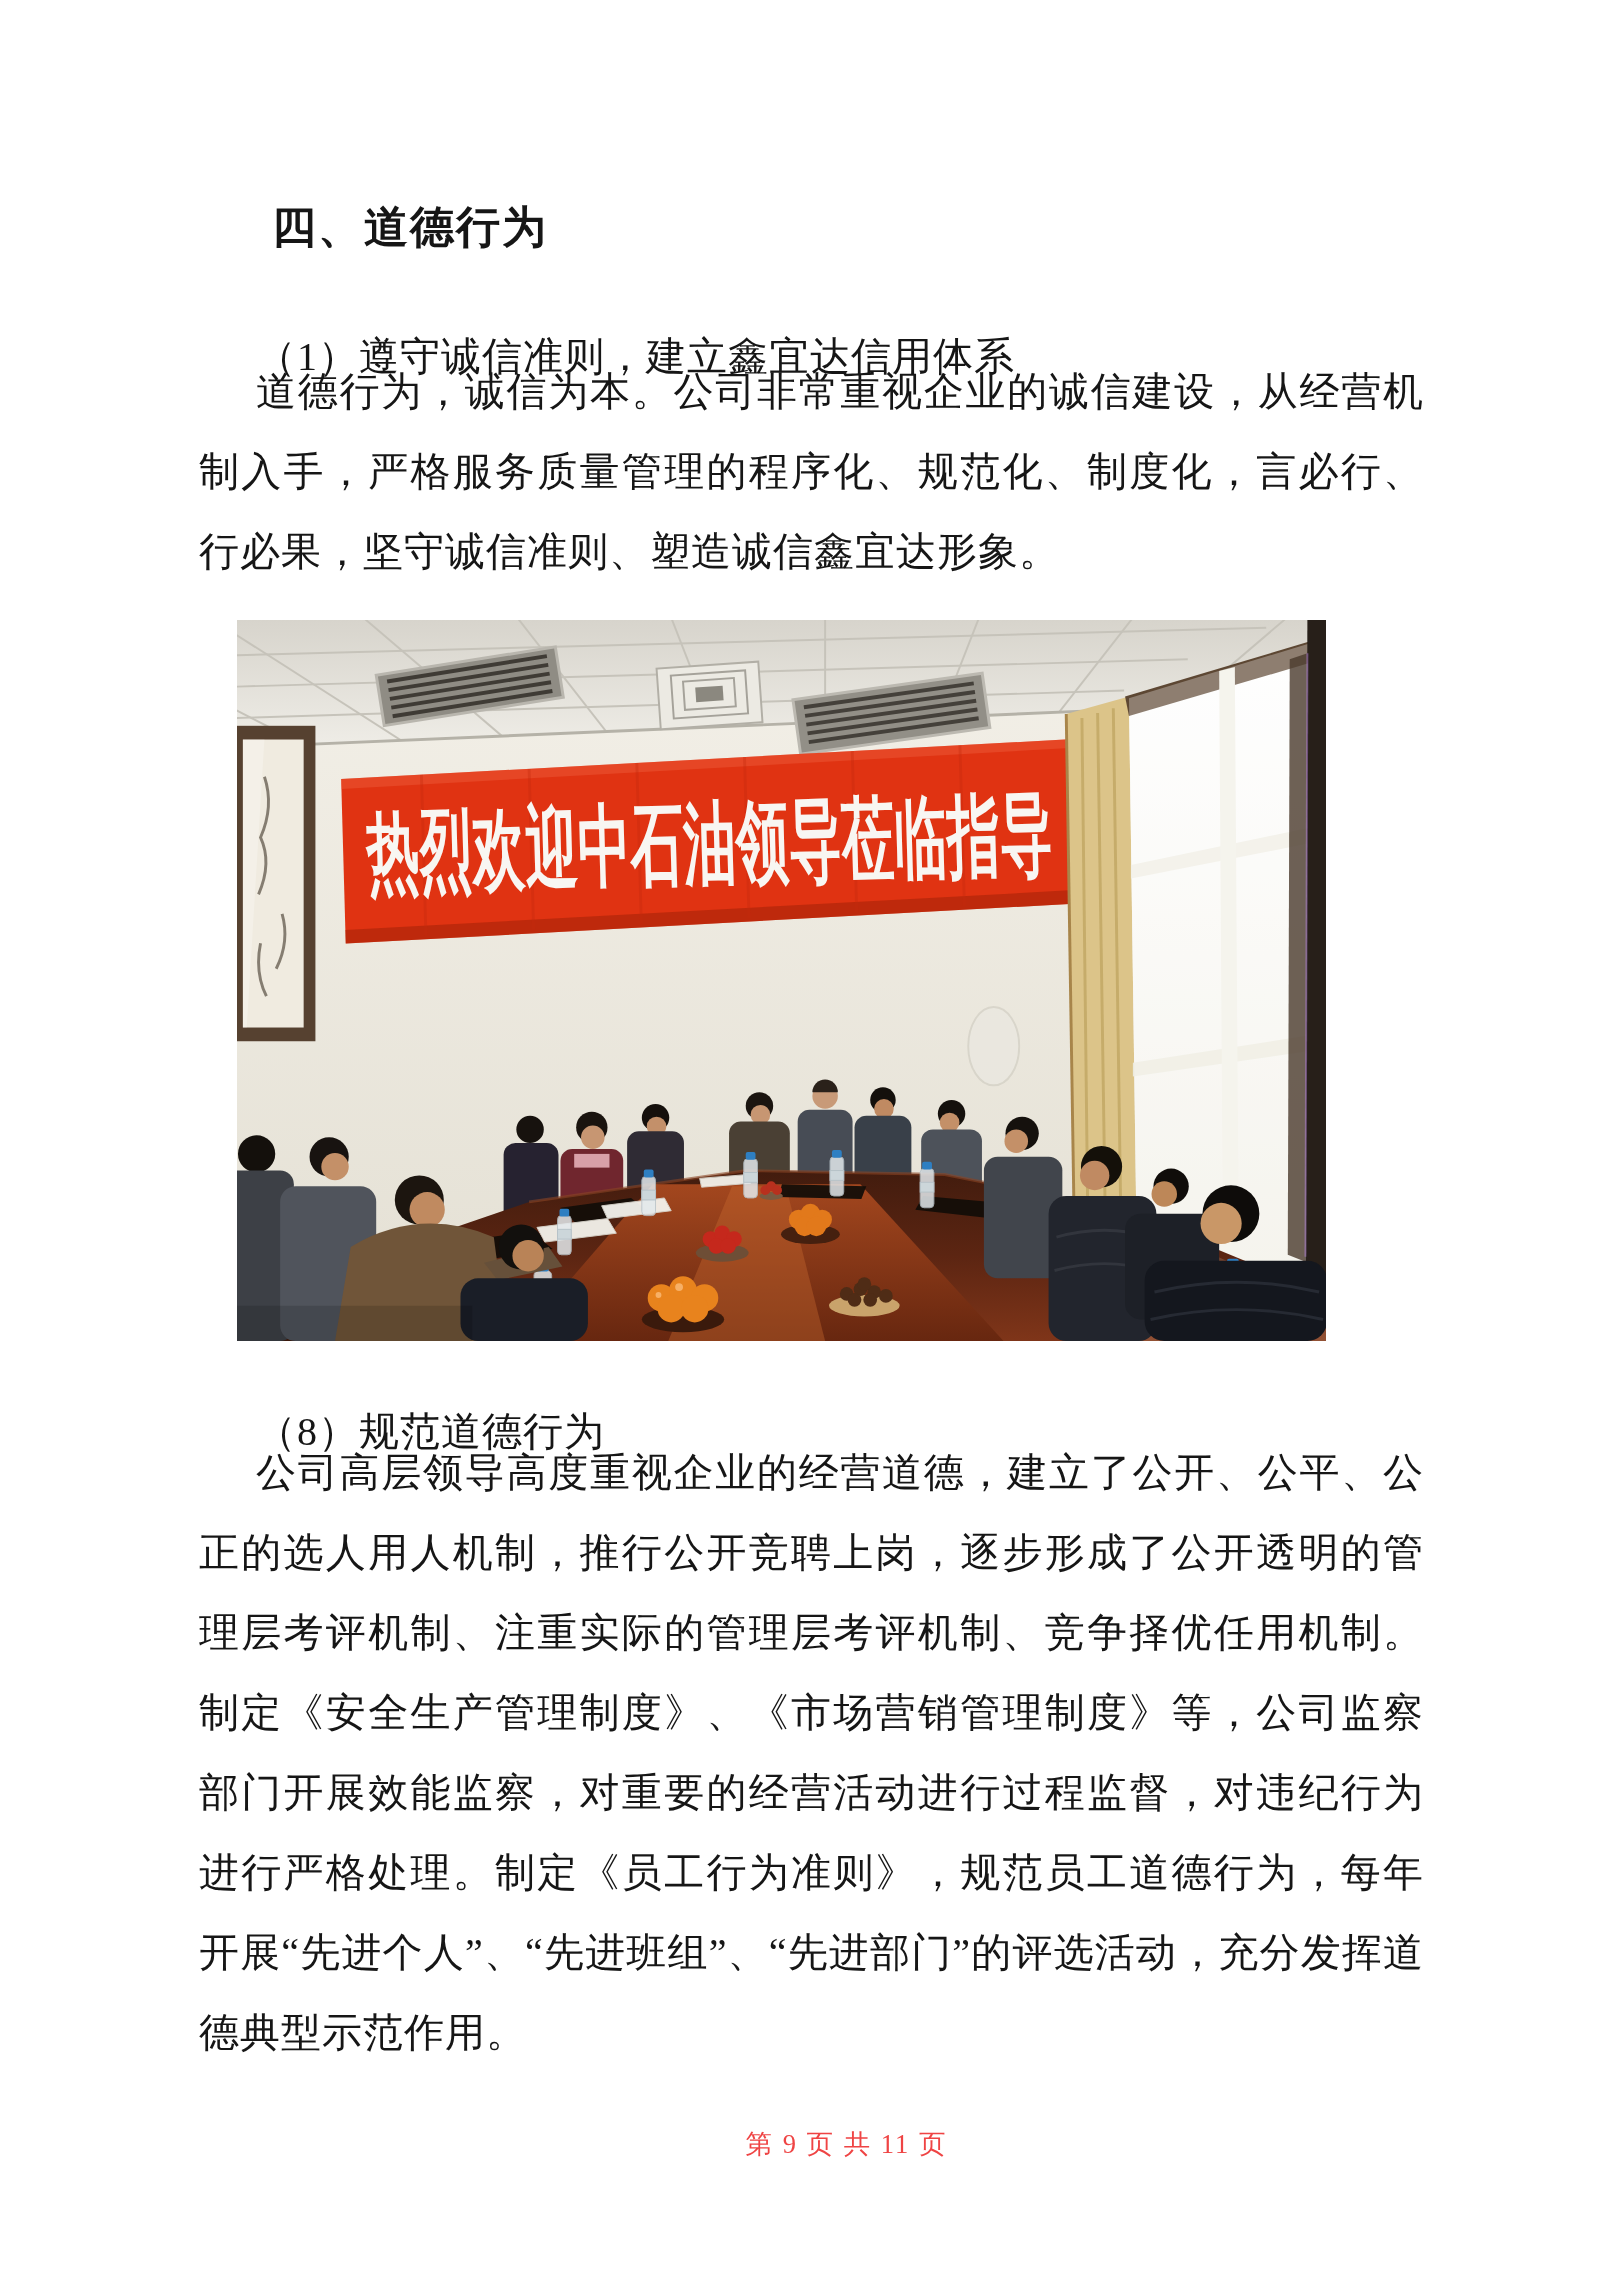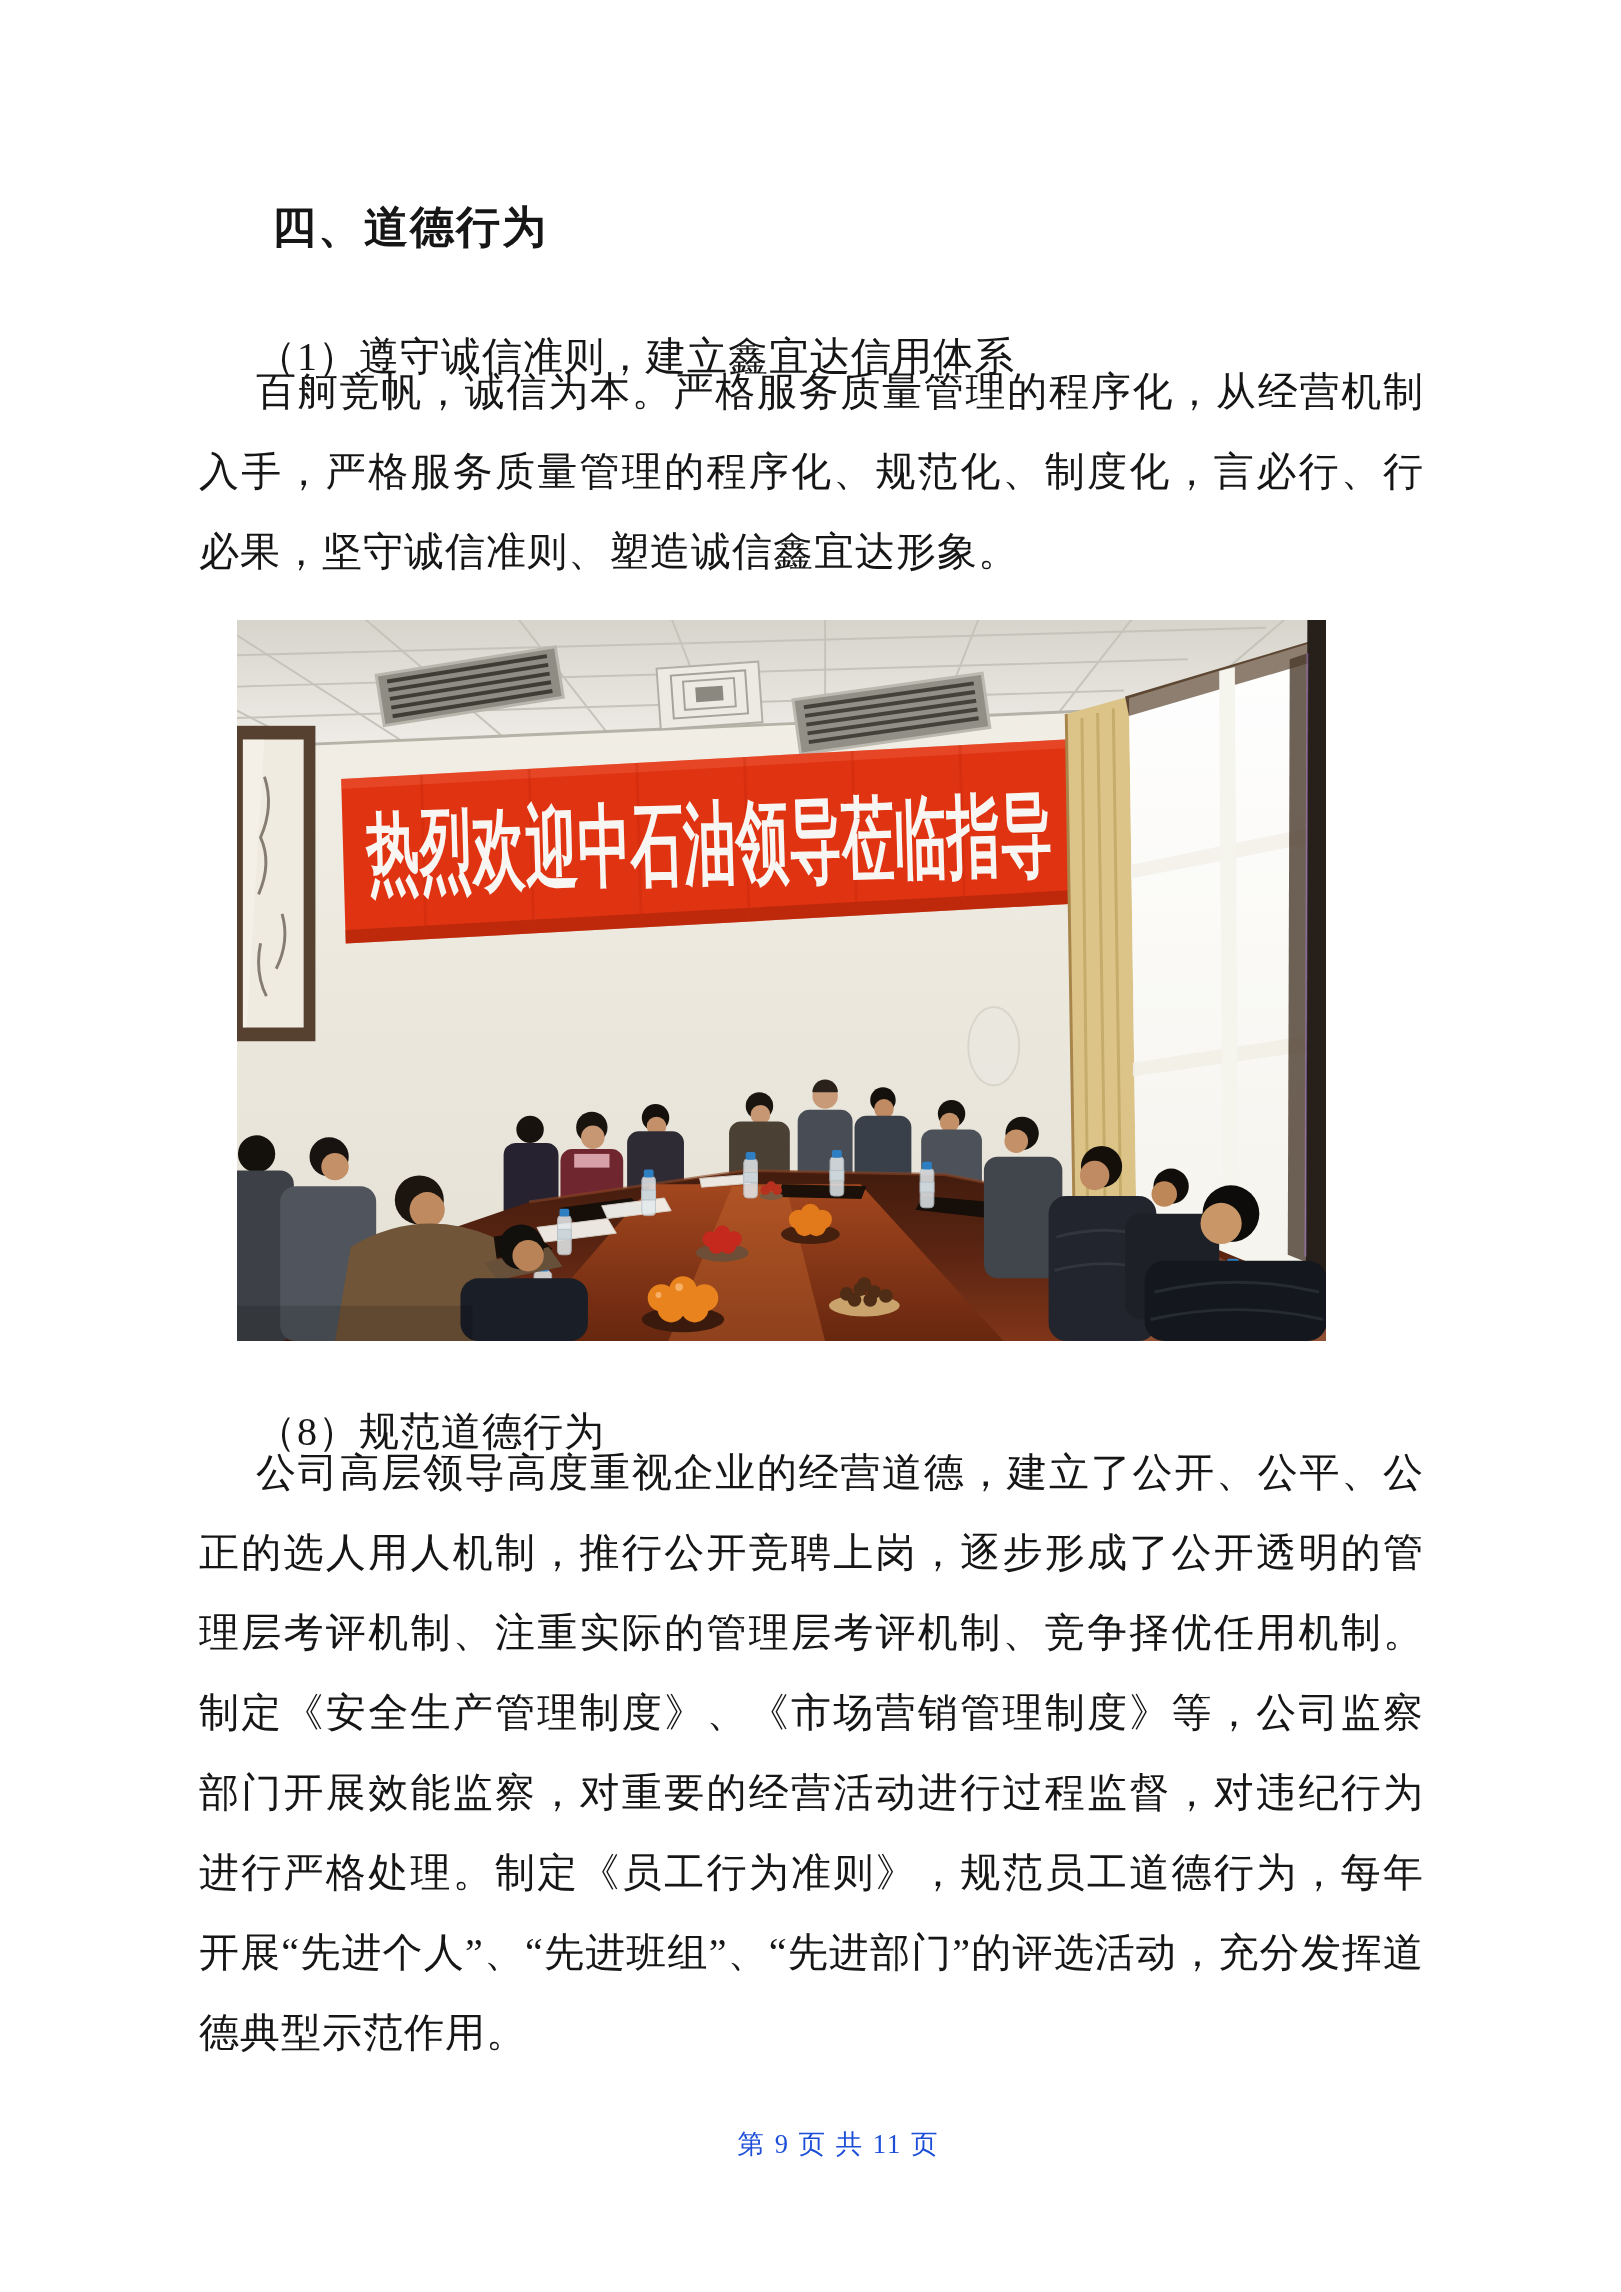--- a/index.html
+++ b/index.html
@@ -26,38 +26,38 @@
     text-indent:57px;letter-spacing:1px;
   }
   #para1{top:352px;}
   #para2{top:1433px;}
   .photo-figure{
     left:237px;top:620px;width:1089px;height:721px;overflow:hidden;
     background:#e9e6de;
   }
   .photo-figure svg{display:block;width:100%;height:100%;}
   .page-footer{
-    left:226px;top:2129px;width:1225px;text-align:center;
-    font-size:26.5px;line-height:1.2;color:#1d4ed8;letter-spacing:2px;
+    left:234px;top:2129px;width:1225px;text-align:center;
+    font-size:26.5px;line-height:1.2;color:#ef4444;letter-spacing:2px;
   }
   .banner-label{
     font-family:"Liberation Sans","DejaVu Sans",sans-serif;
     font-weight:bold;
   }
 </style>
 </head>
 <body>
 
 <div class="page">
 
   <div class="abs doc-heading">四、道德行为</div>
 
   <div class="abs doc-subheading" id="sub1">（1）遵守诚信准则，建立鑫宜达信用体系</div>
 
-  <div class="abs doc-para" id="para1">百舸竞帆，诚信为本。严格服务质量管理的程序化，从经营机制入手，严格服务质量管理的程序化、规范化、制度化，言必行、行必果，坚守诚信准则、塑造诚信鑫宜达形象。</div>
+  <div class="abs doc-para" id="para1">道德行为，诚信为本。公司非常重视企业的诚信建设，从经营机制入手，严格服务质量管理的程序化、规范化、制度化，言必行、行必果，坚守诚信准则、塑造诚信鑫宜达形象。</div>
 
   <div class="abs photo-figure">
     <svg viewBox="0 0 1111 736" preserveAspectRatio="none">
       <defs>
         <linearGradient id="gCeil" x1="0" y1="0" x2="0" y2="1">
           <stop offset="0" stop-color="#d7d4cc"></stop>
             <stop offset="1" stop-color="#efede7"></stop>
         </linearGradient>
         <linearGradient id="gWall" x1="0" y1="0" x2="0" y2="1">
           <stop offset="0" stop-color="#f3f0e8"></stop>

